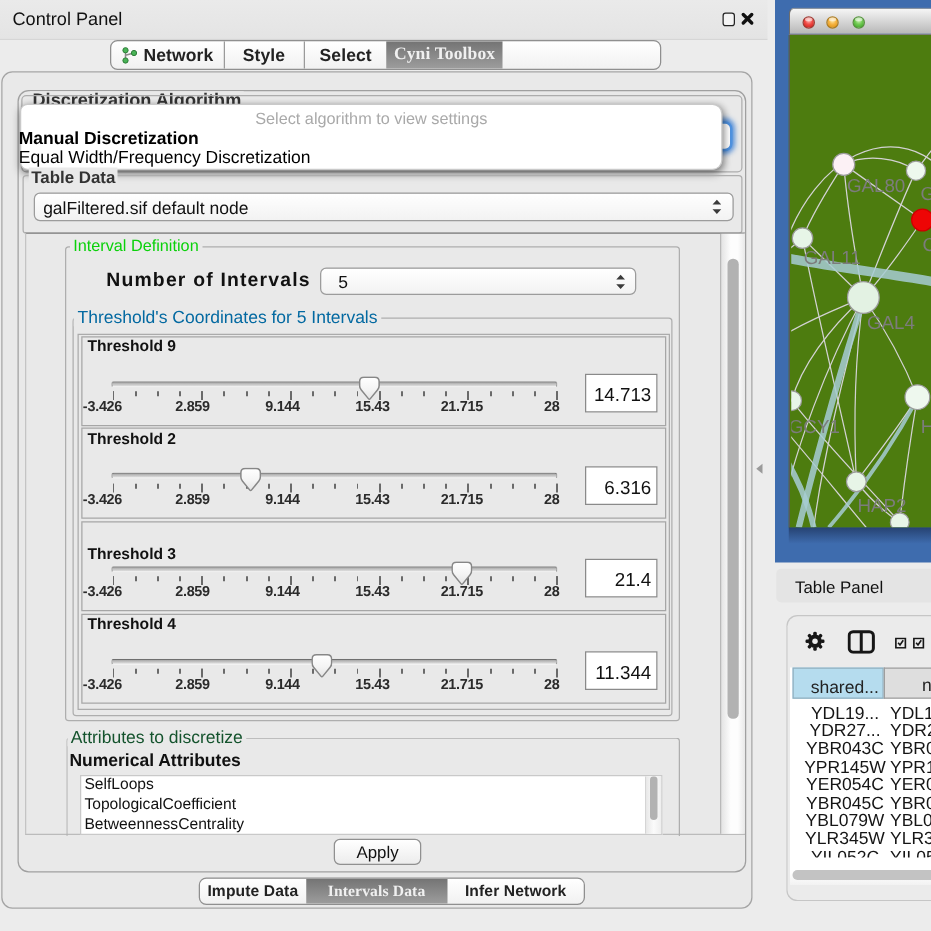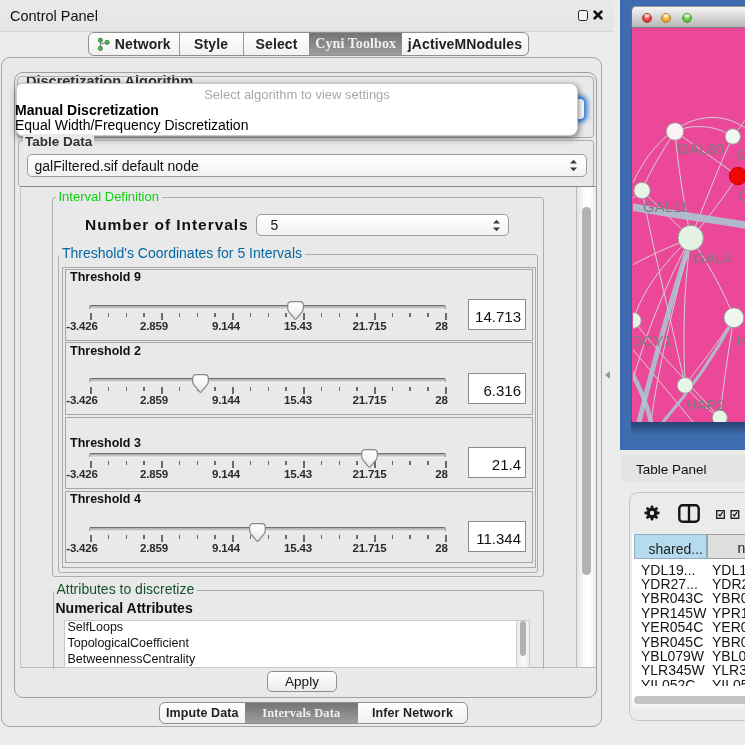--- a/index.html
+++ b/index.html
@@ -8,21 +8,21 @@
 .sel{background:linear-gradient(180deg,#747474,#9d9d9d);color:#f0f0f0;font-family:Liberation Serif, serif;}
 .tick-minor{background:repeating-linear-gradient(90deg,#6a6a6a 0,#6a6a6a 1.5px,transparent 1.5px,transparent 17.75px);}
 .tick-major{background:repeating-linear-gradient(90deg,#6a6a6a 0,#6a6a6a 1.5px,transparent 1.5px,transparent 71px);}
 .tlab{position:absolute;width:56px;margin-left:-28px;text-align:center;font-size:11.5px;font-weight:700;color:#2b2b2b;letter-spacing:-0.2px;}
 .vbox{position:absolute;width:58px;height:31px;background:#fff;border:1px solid #8a8a8a;box-sizing:border-box;
  font-size:15px;color:#111;text-align:right;line-height:34px;padding-right:4px;}
 .btitle{position:absolute;font-size:12.5px;font-weight:700;color:#111;}
 .grp{position:absolute;border:1px solid #aeaeae;border-radius:3px;}
 .glab{position:absolute;background:#e9e9e9;padding:0 3px;font-size:13px;}
 .thumb{position:absolute;width:19px;height:20px;}
-.row1{position:absolute;left:641px;width:70px;font-size:14px;color:#151515;white-space:nowrap;}
+.row1{position:absolute;left:641px;width:70px;font-size:14px;color:#151515;white-space:nowrap;text-align:center;}
 .row2{position:absolute;left:712px;font-size:14px;color:#151515;white-space:nowrap;}
 </style></head>
 <body>
 
 <div class="a" style="left:0;top:0;width:614px;height:31px;background:linear-gradient(180deg,#eaeaea,#e4e4e4);border-bottom:1px solid #d6d6d6;"></div>
 <div class="a" style="left:10px;top:8px;font-size:14.5px;font-weight:500;color:#111;">Control Panel</div>
 <div class="a" style="left:577.5px;top:10px;width:8.5px;height:8.5px;border:1.7px solid #242424;border-radius:2.5px;background:#f4f4f4;"></div>
 <svg class="a" style="left:592px;top:9px;" width="12" height="12" viewBox="0 0 12 12">
  <path d="M2.6 2.6 L9.4 9.4 M9.4 2.6 L2.6 9.4" stroke="#111" stroke-width="2.7" stroke-linecap="round"></path>
   </svg>
@@ -35,21 +35,20 @@
    <path d="M3.4 3.4 L3.4 11.2 M3.4 7.2 L10 5.4" stroke="#8b8b8b" stroke-width="1.2" fill="none"></path>
    <circle cx="3.4" cy="3.2" r="2.1" fill="#49b356" stroke="#2e7d39" stroke-width="0.8"></circle>
    <circle cx="3.4" cy="11.4" r="2.1" fill="#49b356" stroke="#2e7d39" stroke-width="0.8"></circle>
    <circle cx="10.2" cy="5.4" r="2.1" fill="#49b356" stroke="#2e7d39" stroke-width="0.8"></circle>
   </svg>Network</div>
  <div style="width:1px;background:#9a9a9a;"></div>
  <div class="seg" style="width:63.2px;">Style</div>
  <div style="width:1px;background:#9a9a9a;"></div>
  <div class="seg" style="width:65.7px;">Select</div>
  <div class="seg sel" style="width:92.6px;">Cyni Toolbox</div>
- <div class="seg" style="flex:1;">jActiveMNodules</div>
 </div>
 
 <div class="a" style="left:14px;top:72px;width:583px;height:626px;border:1px solid #a0a0a0;border-radius:9px;box-sizing:border-box;"></div>
 <div class="a" style="left:24px;top:72.5px;font-size:14.5px;font-weight:600;color:#333;background:#e9e9e9;padding:0 2px;">Discretization Algorithm</div>
 <div class="a" style="left:17px;top:76px;width:575px;height:60px;border:1px solid #adadad;border-radius:4px;"></div>
 
 <div class="a" style="left:556px;top:97px;width:30px;height:24px;border-radius:6px;background:#fff;border:2.5px solid #4f92e0;box-shadow:0 0 4px 2px rgba(80,140,215,0.95);box-sizing:border-box;"></div>
 
 <div class="a" style="left:16px;top:83px;width:562px;height:52.5px;background:#fff;border:1px solid #c9c9c9;border-radius:6px 8px 8px 6px;box-shadow:0 3px 7px rgba(0,0,0,0.38),2px 1px 5px rgba(0,0,0,0.18);box-sizing:border-box;"></div>
 <div class="a" style="left:16px;top:86.5px;width:562px;text-align:center;font-size:13px;color:#a9a9a9;">Select algorithm to view settings</div>
@@ -196,21 +195,21 @@
 
 <div class="a" style="left:605px;top:371px;width:0;height:0;border-top:4px solid transparent;border-bottom:4px solid transparent;border-right:5px solid #9a9a9a;"></div>
 
 <div class="a" style="left:620px;top:0;width:125px;height:450px;background:#3e6cae;"></div>
 
 <div class="a" style="left:631px;top:6px;width:114px;height:21.5px;background:linear-gradient(180deg,#f6f6f6,#b7b7b7);border-left:1px solid #6e6e6e;border-top:1px solid #999;border-bottom:1px solid #7d7d7d;border-radius:5px 0 0 0;box-sizing:border-box;"></div>
 <div class="a" style="left:641.5px;top:12.8px;width:10.2px;height:10.2px;border-radius:50%;background:radial-gradient(circle at 50% 32%,#ffb9b3 0%,#ef4743 45%,#cb1d16 100%);border:0.5px solid #a03b34;box-sizing:border-box;"></div>
 <div class="a" style="left:661.2px;top:12.8px;width:10.2px;height:10.2px;border-radius:50%;background:radial-gradient(circle at 50% 32%,#ffe9a8 0%,#f5b13d 45%,#d98e14 100%);border:0.5px solid #ad7d23;box-sizing:border-box;"></div>
 <div class="a" style="left:681.5px;top:12.8px;width:10.2px;height:10.2px;border-radius:50%;background:radial-gradient(circle at 50% 32%,#cdf0b2 0%,#6cc84e 45%,#3ba327 100%);border:0.5px solid #57933e;box-sizing:border-box;"></div>
 
-<div class="a" style="left:631px;top:27.5px;width:114px;height:394.5px;background:#ec4899;border-left:1px solid #5a5a5a;box-sizing:border-box;overflow:hidden;">
+<div class="a" style="left:631px;top:27.5px;width:114px;height:394.5px;background:#4d7c0f;border-left:1px solid #5a5a5a;box-sizing:border-box;overflow:hidden;">
 <svg width="113" height="394" viewBox="0 0 113 394" style="position:absolute;left:1px;top:0;">
  <g fill="none" stroke="#d2d2d2" stroke-width="1">
   <path d="M-6 170 C 20 95, 80 70, 118 105"></path>
   <path d="M42 103.5 C 60 95, 85 98, 99.8 108.5"></path>
   <path d="M42 103.5 L 105 148"></path>
   <path d="M42 103.5 C 45 140, 52 180, 57.7 210"></path>
   <path d="M42 103.5 C 28 125, 16 145, 9 162.5"></path>
   <path d="M99.8 108.5 C 85 140, 70 180, 57.7 210"></path>
   <path d="M105 148 C 90 170, 72 195, 57.7 210"></path>
   <path d="M9 162.5 L 57.7 210"></path>

